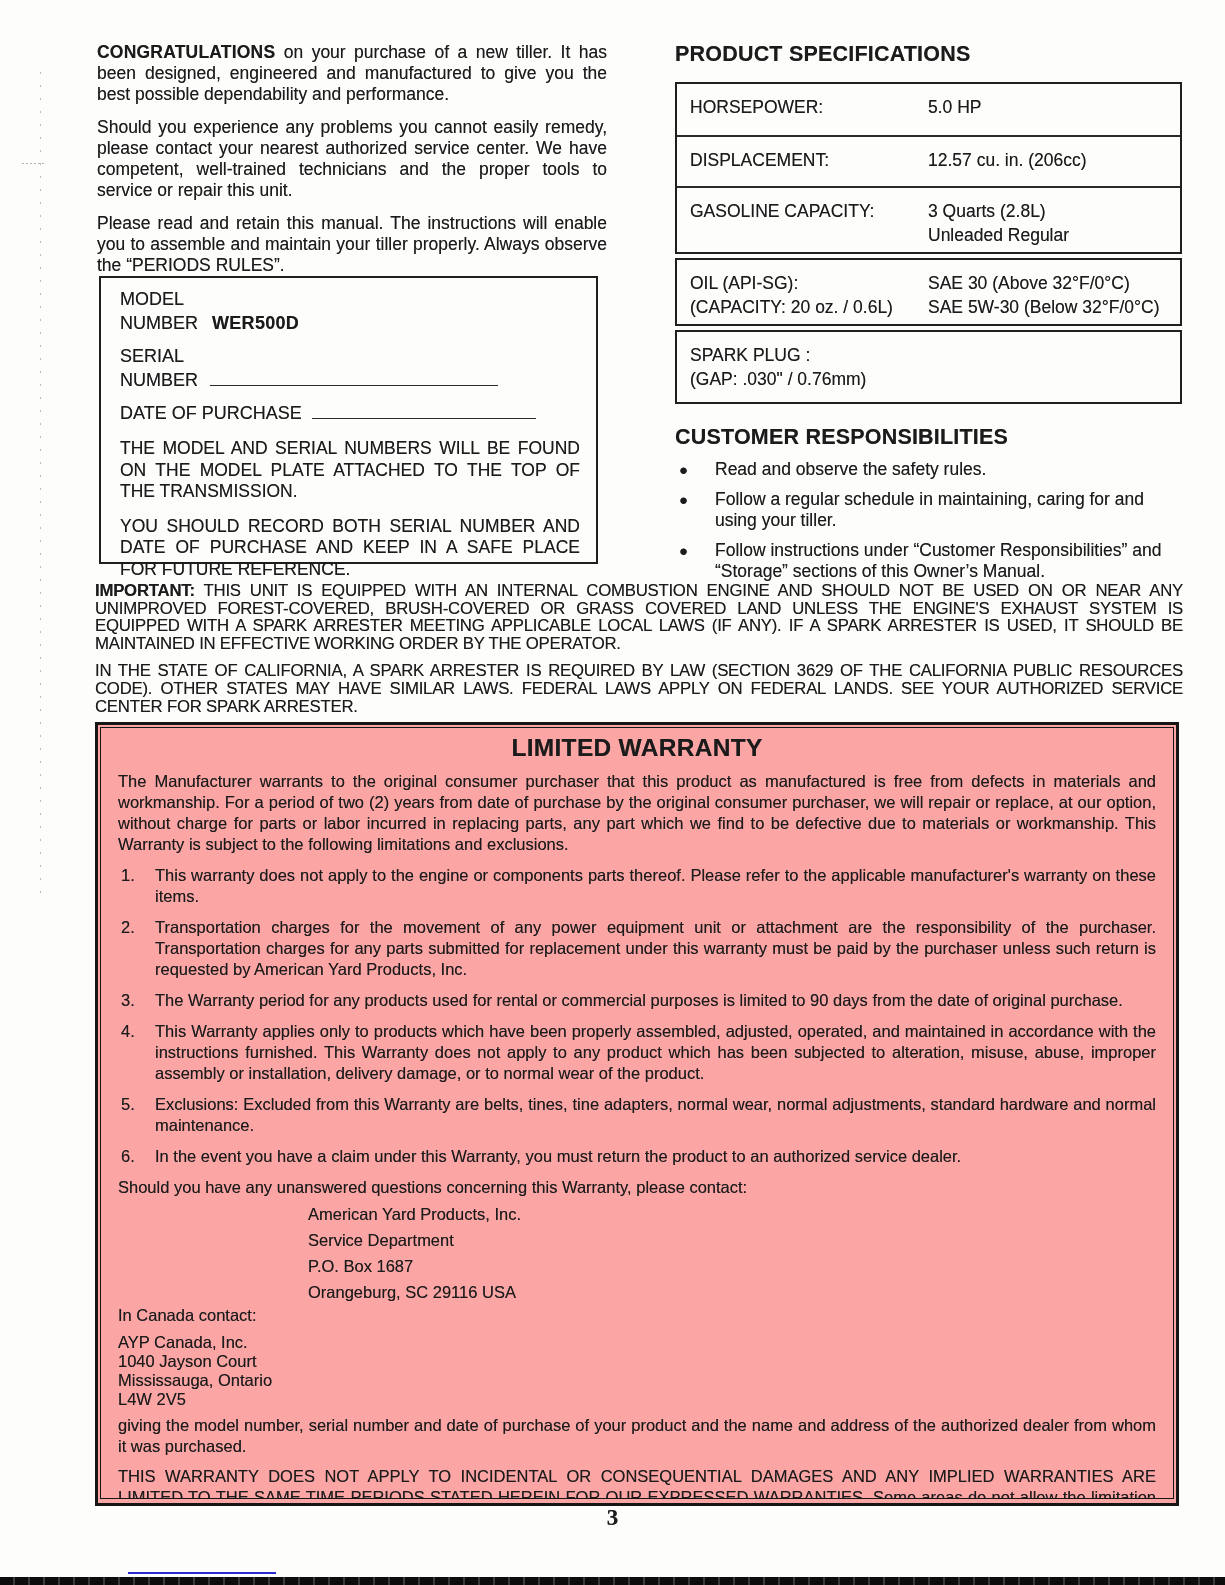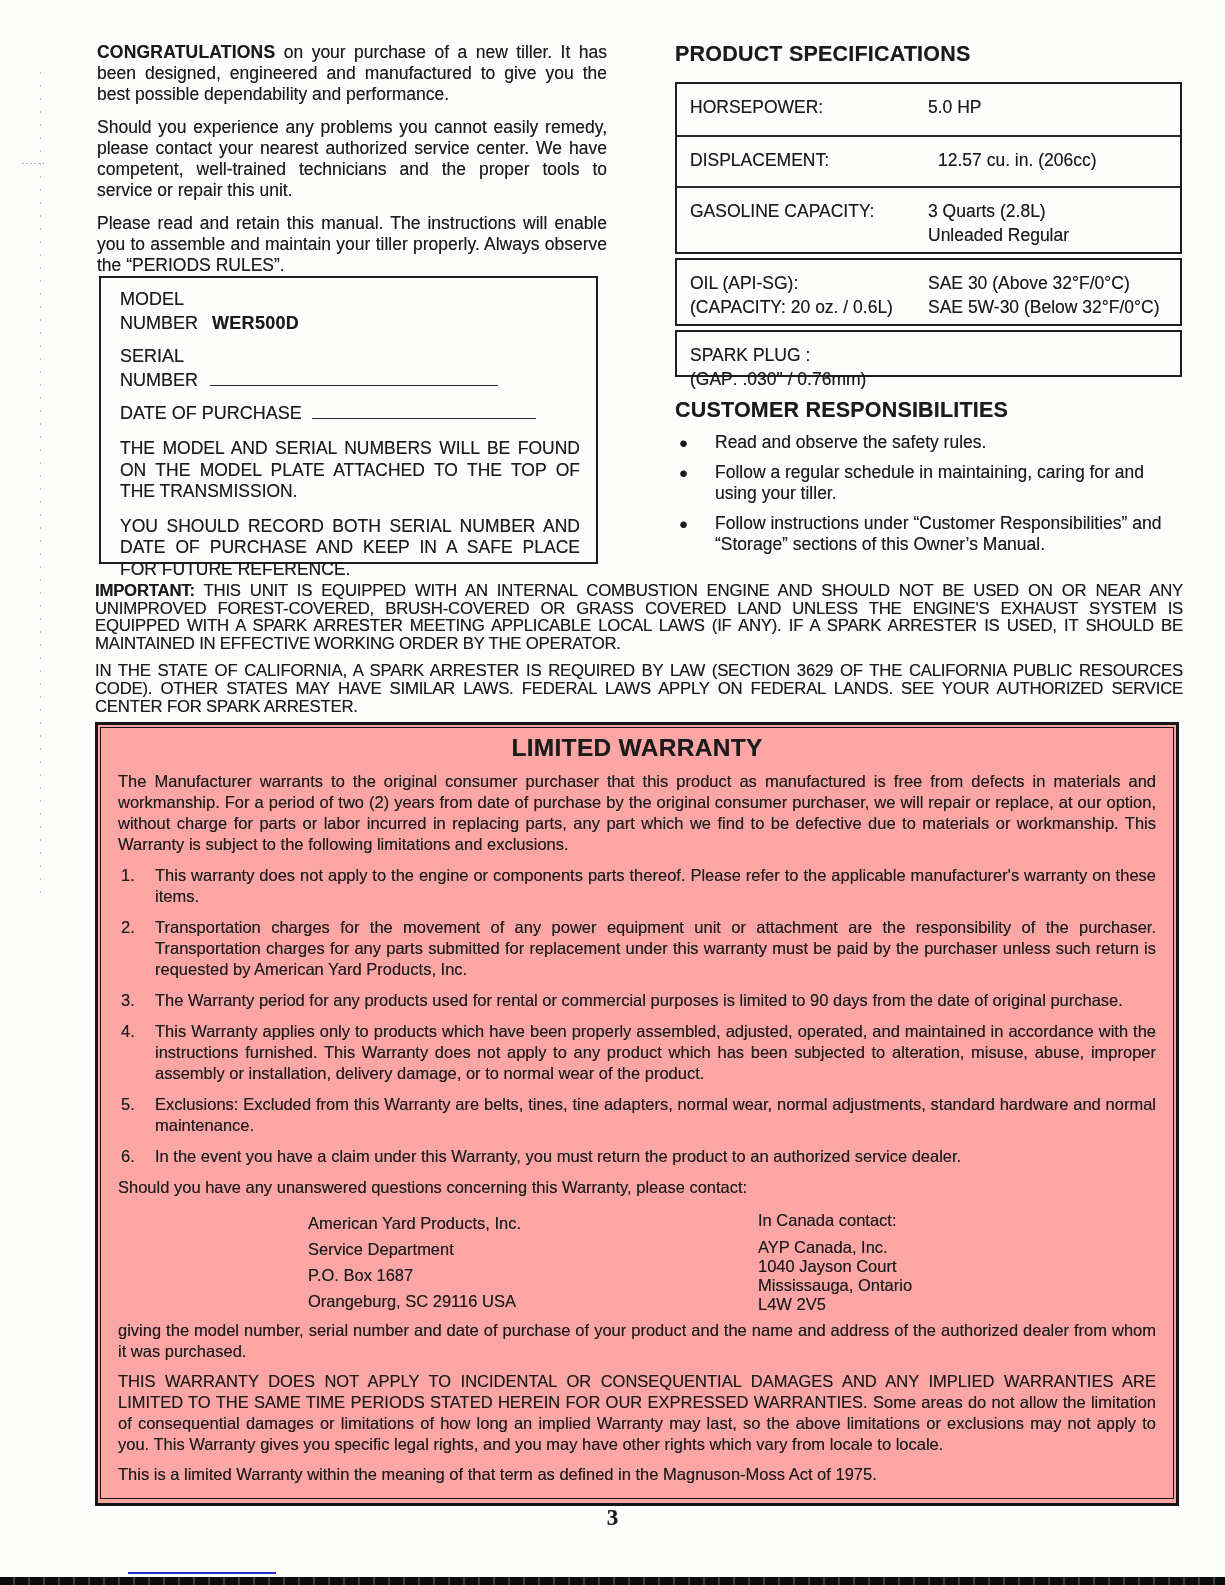--- a/index.html
+++ b/index.html
@@ -34,21 +34,21 @@
   .mb-gap{margin-top:9px;}
   
   .right-col{position:absolute;left:675px;top:42px;width:507px;}
   .sec-title{font-size:21.5px;font-weight:bold;letter-spacing:.2px;}
   .spec-box{border:2.5px solid #1f1f1f;box-sizing:border-box;margin-top:4px;}
   .spec-box.first{margin-top:15px;}
   .spec-row{display:flex;box-sizing:border-box;padding:11px 8px 0 13px;font-size:17.5px;line-height:24px;}
   .spec-row .lbl{width:238px;flex:none;}
   .spec-row .val{flex:1;}
   .sep{border-bottom:2px solid #2a2a2a;}
-  .h-r1{height:53px;} .h-r2{height:51px;gap:10px;} .h-r3{height:64px;} .h-r4{height:64px;} .h-r5{height:43px;}
+  .h-r1{height:53px;} .h-r2{height:51px;} .h-r3{height:64px;} .h-r4{height:64px;} .h-r5{height:70px;}
   .resp-title{margin-top:21px;}
   .bullets{margin-top:9px;}
   .bullet-row{display:flex;font-size:17.5px;line-height:21px;margin-bottom:9px;}
   .bullet-glyph{width:36px;flex:none;padding-left:4px;font-size:15px;}
   .bullet-text{flex:1;}
   
   .important{position:absolute;left:95px;top:582px;width:1088px;font-size:16.8px;line-height:17.6px;letter-spacing:-0.25px;}
   .important p{margin-bottom:10px;}
   .imp-lead{font-weight:bold;}
   
@@ -60,21 +60,21 @@
     border:1px solid #161616;margin:2px;height:calc(100% - 6px);
     box-sizing:border-box;padding:6px 17px 0 17px;overflow:hidden;
     font-size:16.5px;line-height:21px;
   }
   .w-title{text-align:center;font-size:24.5px;font-weight:bold;line-height:28px;letter-spacing:.3px;}
   .w-intro{margin-top:9px;}
   .w-item{display:flex;margin-top:10px;}
   .w-num{width:34px;flex:none;padding-left:3px;}
   .w-text{flex:1;text-align:justify;}
   .w-contact-intro{margin-top:10px;}
-  .w-contacts{display:flex;margin-top:12px;}
+  .w-contacts{display:flex;margin-top:3px;flex-direction:column;}
   .w-us{margin-left:190px;width:450px;line-height:26px;}
   .w-ca{line-height:19px;}
   .w-ca-title{margin-bottom:7px;line-height:21px;}
   .w-giving{margin-top:6px;}
   .w-disclaimer{margin-top:9px;}
   .w-magnuson{margin-top:9px;}
   
   .page-number{position:absolute;left:0;top:1505px;width:1225px;text-align:center;
     font-family:"Liberation Serif", serif;font-weight:bold;font-size:23px;}
   .blue-mark{position:absolute;left:128px;top:1572px;width:148px;height:2px;}

